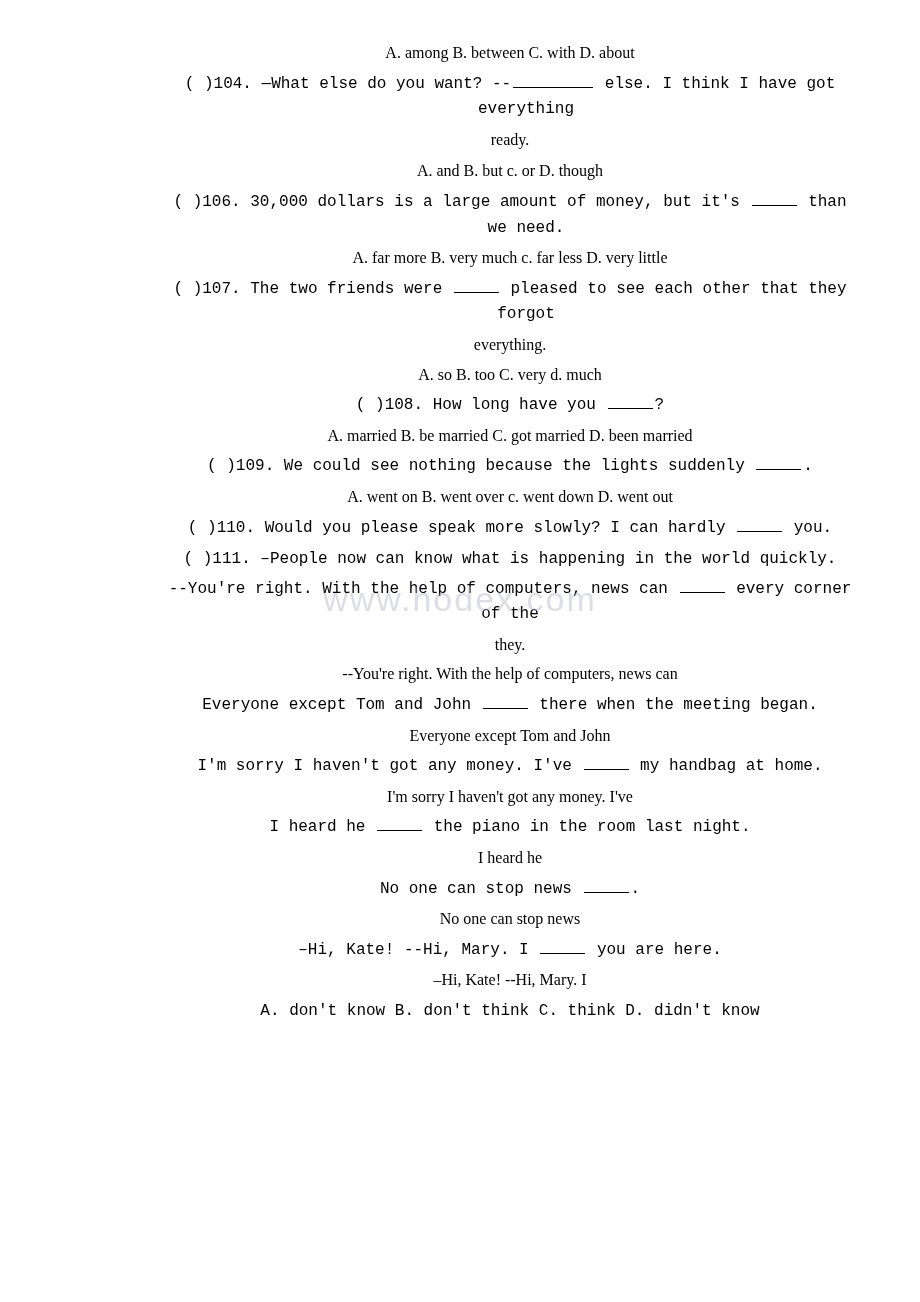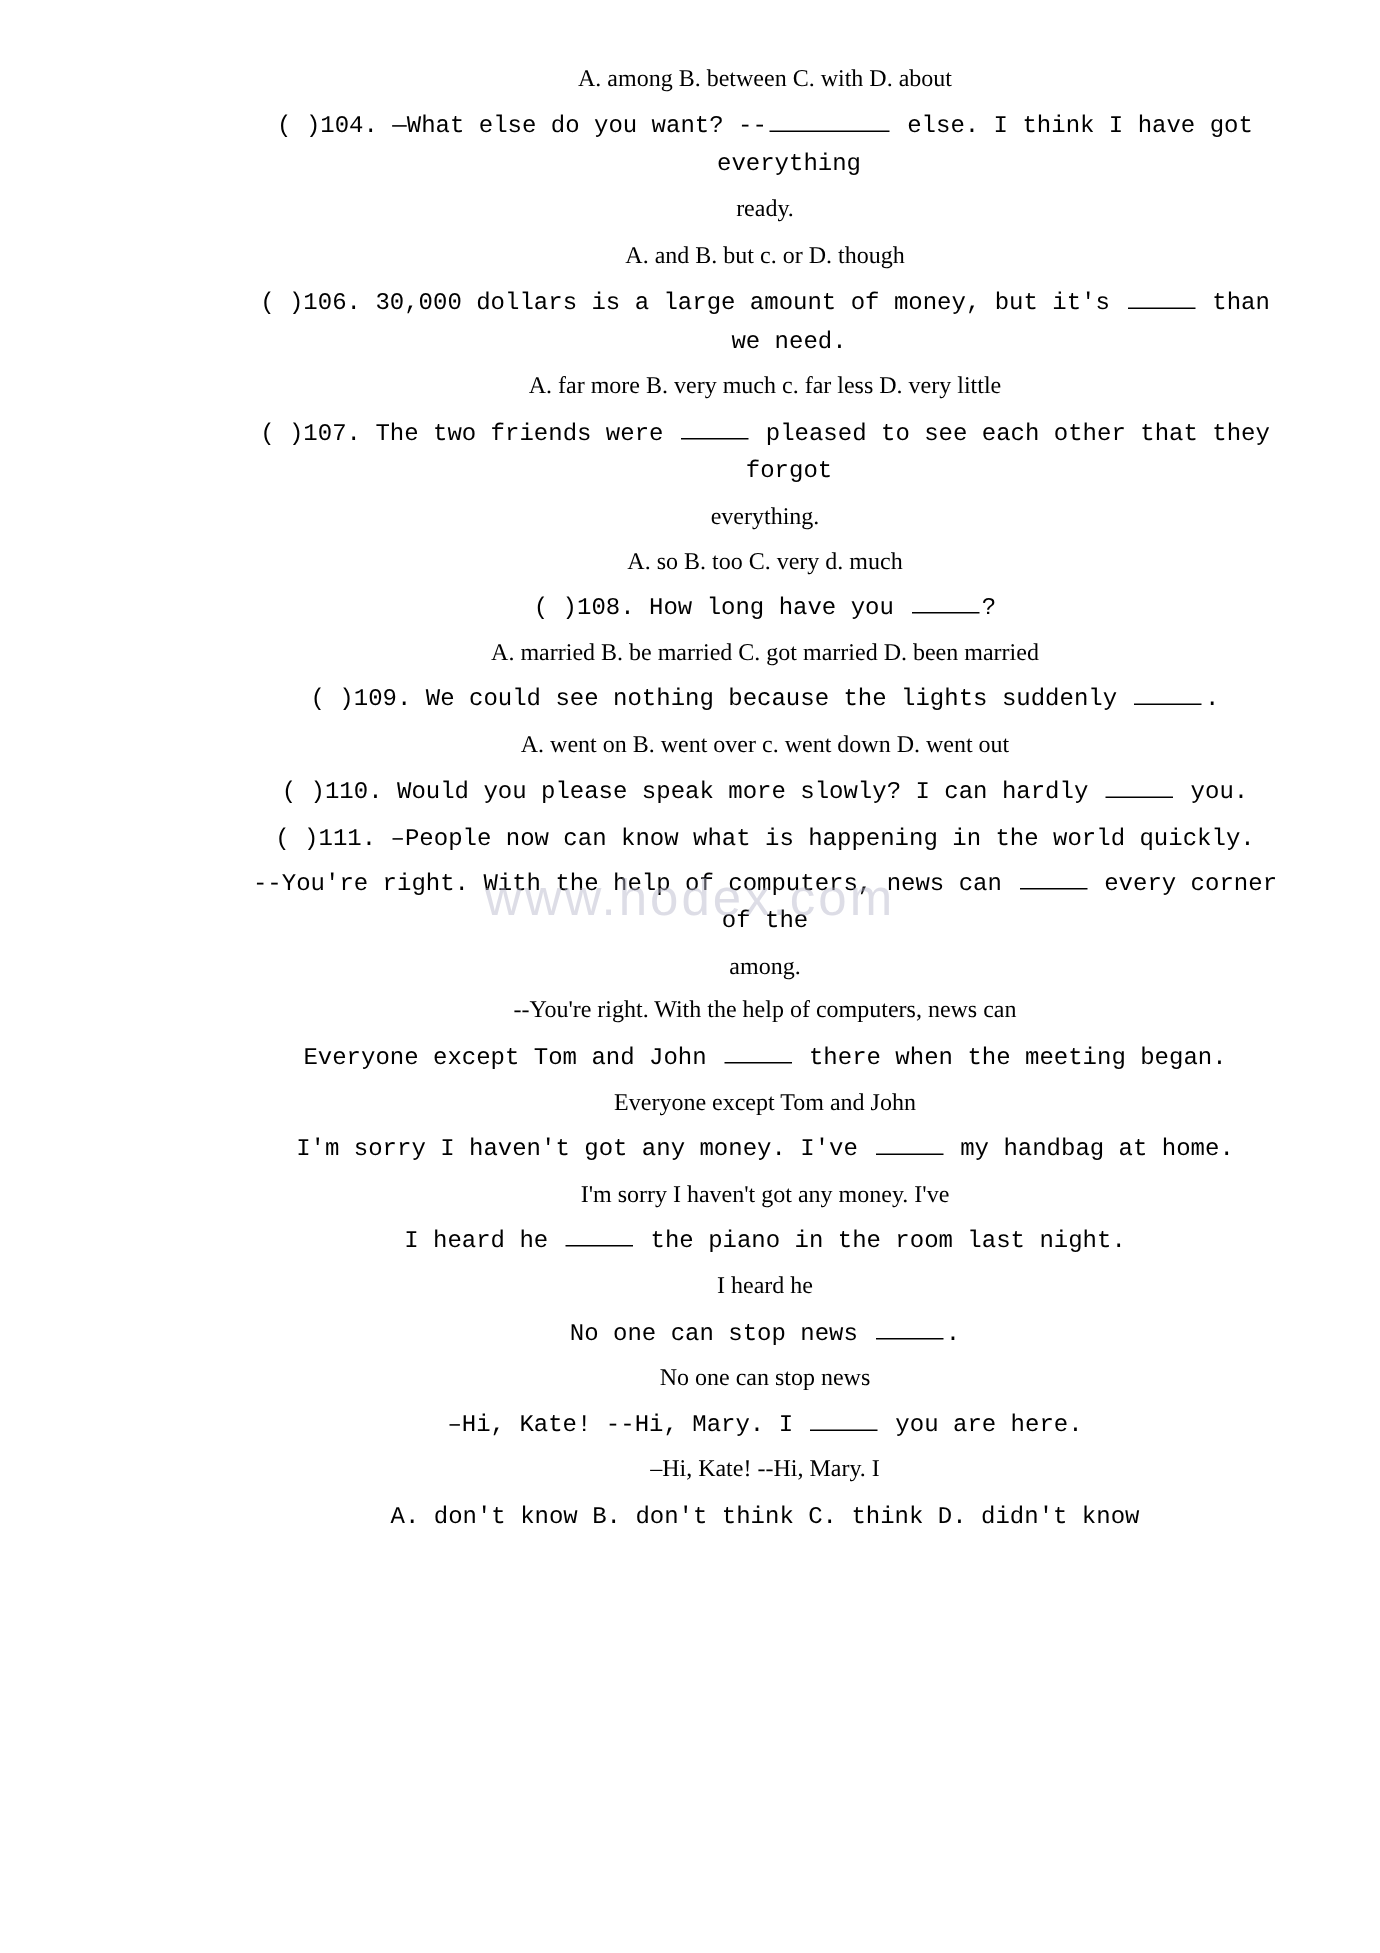--- a/index.html
+++ b/index.html
@@ -128,21 +128,21 @@
 </div>
 
 <div class="question-block">
   <p class="question-line">
     <span>( )111.</span>
     <span> –People now can know what is happening in the world quickly.</span>
   </p>
   <p class="question-line" style="text-indent:0; padding-left:0; margin-left: 0;">
     <span>--You're right. With the help of computers, news can </span><span class="blank blank-short"></span><span> every corner of the</span>
   </p>
-  <p style="margin-bottom:4px;">among.</p>
+  <p style="margin-bottom:4px;">they.</p>
   <p class="options-line">--You're right. With the help of computers, news can</p>
 </div>
 
 <div class="question-block">
   <p class="question-line">
     <span></span>
     <span> Everyone except Tom and John </span><span class="blank blank-short"></span><span> there when the meeting began.</span>
   </p>
   <p class="options-line"> Everyone except Tom and John</p>
 </div>

